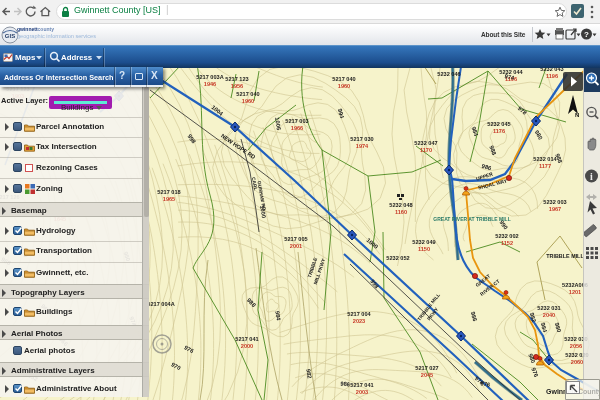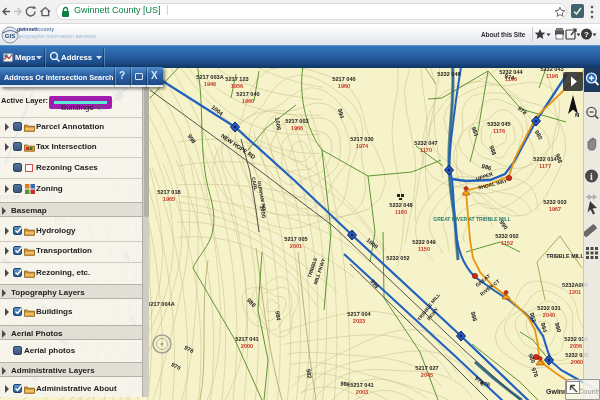--- a/index.html
+++ b/index.html
@@ -537,21 +537,21 @@
       <path d="M1,0 L5,4 1,8 Z" fill="#4a4a4a"></path>
     </svg>
     <div style="position:absolute;left:13px;top:184px;width:9px;height:9px;background:linear-gradient(#5b94c8,#2d5f96);border:1px solid #1c4470;border-radius:2px"></div>
     <svg width="11" height="11" style="position:absolute;left:13px;top:183px">
       <path d="M2.5,5.5 L4.5,7.5 8.5,2.5" stroke="#fff" stroke-width="1.5" fill="none"></path>
     </svg>
     <svg width="11" height="9" style="position:absolute;left:24px;top:185px">
       <path d="M0.5,2 h3 l1,1.2 h6 v5 h-10 z" fill="#e8a33d" stroke="#8a5a10" stroke-width="0.8"></path>
       <path d="M0.5,4 h10 v4 h-10 z" fill="#f2bc62" stroke="#8a5a10" stroke-width="0.6"></path>
     </svg>
-    <div style="position:absolute;left:36px;top:183.5px;font:bold 8px 'Liberation Sans',sans-serif;color:#222;white-space:nowrap">Rezoning, etc.</div>
+    <div style="position:absolute;left:36px;top:183.5px;font:bold 8px 'Liberation Sans',sans-serif;color:#222;white-space:nowrap">Gwinnett, etc.</div>
     <div style="position:absolute;left:0;top:200px;width:149px;height:15px;background:rgba(224,221,211,0.96);border-top:1px solid rgba(170,167,158,0.8);border-bottom:1px solid rgba(170,167,158,0.8)">
       <svg width="6" height="8" style="position:absolute;left:1px;top:4px">
         <path d="M1,0 L5,4 1,8 Z" fill="#4a4a4a"></path>
       </svg>
       <div style="position:absolute;left:11px;top:3px;font:bold 8px 'Liberation Sans',sans-serif;color:#222;white-space:nowrap">Topography Layers</div>
     </div>
     <svg width="6" height="8" style="position:absolute;left:4px;top:224px">
       <path d="M1,0 L5,4 1,8 Z" fill="#4a4a4a"></path>
     </svg>
     <div style="position:absolute;left:13px;top:223px;width:9px;height:9px;background:linear-gradient(#5b94c8,#2d5f96);border:1px solid #1c4470;border-radius:2px"></div>

